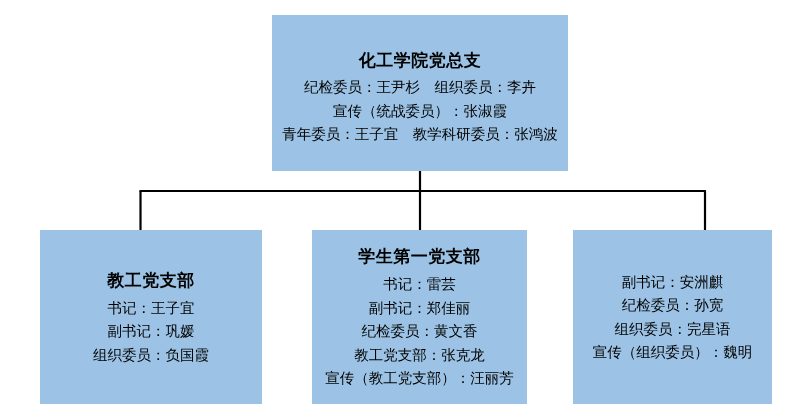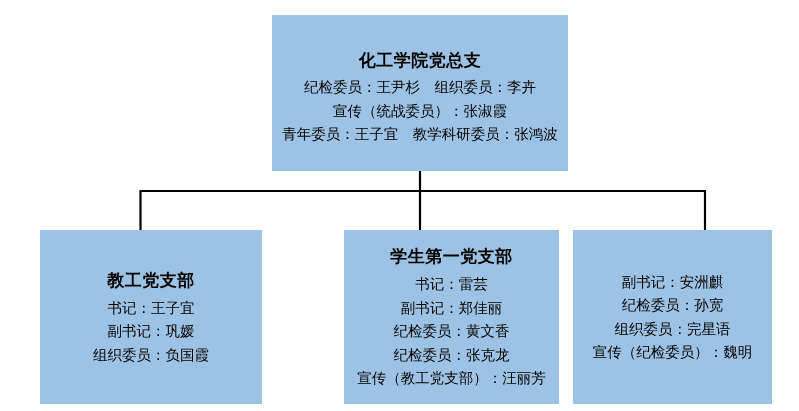--- a/index.html
+++ b/index.html
@@ -85,21 +85,21 @@
     margin-bottom: 12px;
   }
   .child-node .node-line {
     margin-bottom: 9px;
   }
   .child-node .node-line:last-child {
     margin-bottom: 0;
   }
 
   #child-node-0 { left: 40px;  width: 222px; }
-  #child-node-1 { left: 312px; width: 215px; margin-left: 32px; }
+  #child-node-1 { left: 312px; width: 215px; }
   #child-node-2 { left: 573px; width: 199px; }
 </style>
 </head>
 <body>
 
 <div id="org-chart">
 
   <svg class="connector-layer" width="799" height="411" viewBox="0 0 799 411" xmlns="http://www.w3.org/2000/svg">
     <line x1="420" y1="161" x2="420" y2="181" stroke="#000000" stroke-width="2.2"></line>
     <line x1="139.5" y1="181" x2="706" y2="181" stroke="#000000" stroke-width="2.2"></line>
@@ -120,24 +120,24 @@
     <div class="node-line">书记：王子宜</div>
     <div class="node-line">副书记：巩媛</div>
     <div class="node-line">组织委员：负国霞</div>
   </div>
 
   <div id="child-node-1" class="node-box child-node">
     <div class="node-title">学生第一党支部</div>
     <div class="node-line">书记：雷芸</div>
     <div class="node-line">副书记：郑佳丽</div>
     <div class="node-line">纪检委员：黄文香</div>
-    <div class="node-line">纪检委员：张克龙</div>
+    <div class="node-line">教工党支部：张克龙</div>
     <div class="node-line">宣传（教工党支部）：汪丽芳</div>
   </div>
 
   <div id="child-node-2" class="node-box child-node">
     <div class="node-line">副书记：安洲麒</div>
     <div class="node-line">纪检委员：孙宽</div>
     <div class="node-line">组织委员：完星语</div>
-    <div class="node-line">宣传（纪检委员）：魏明</div>
+    <div class="node-line">宣传（组织委员）：魏明</div>
   </div>
 
 </div>
 
 </body></html>

